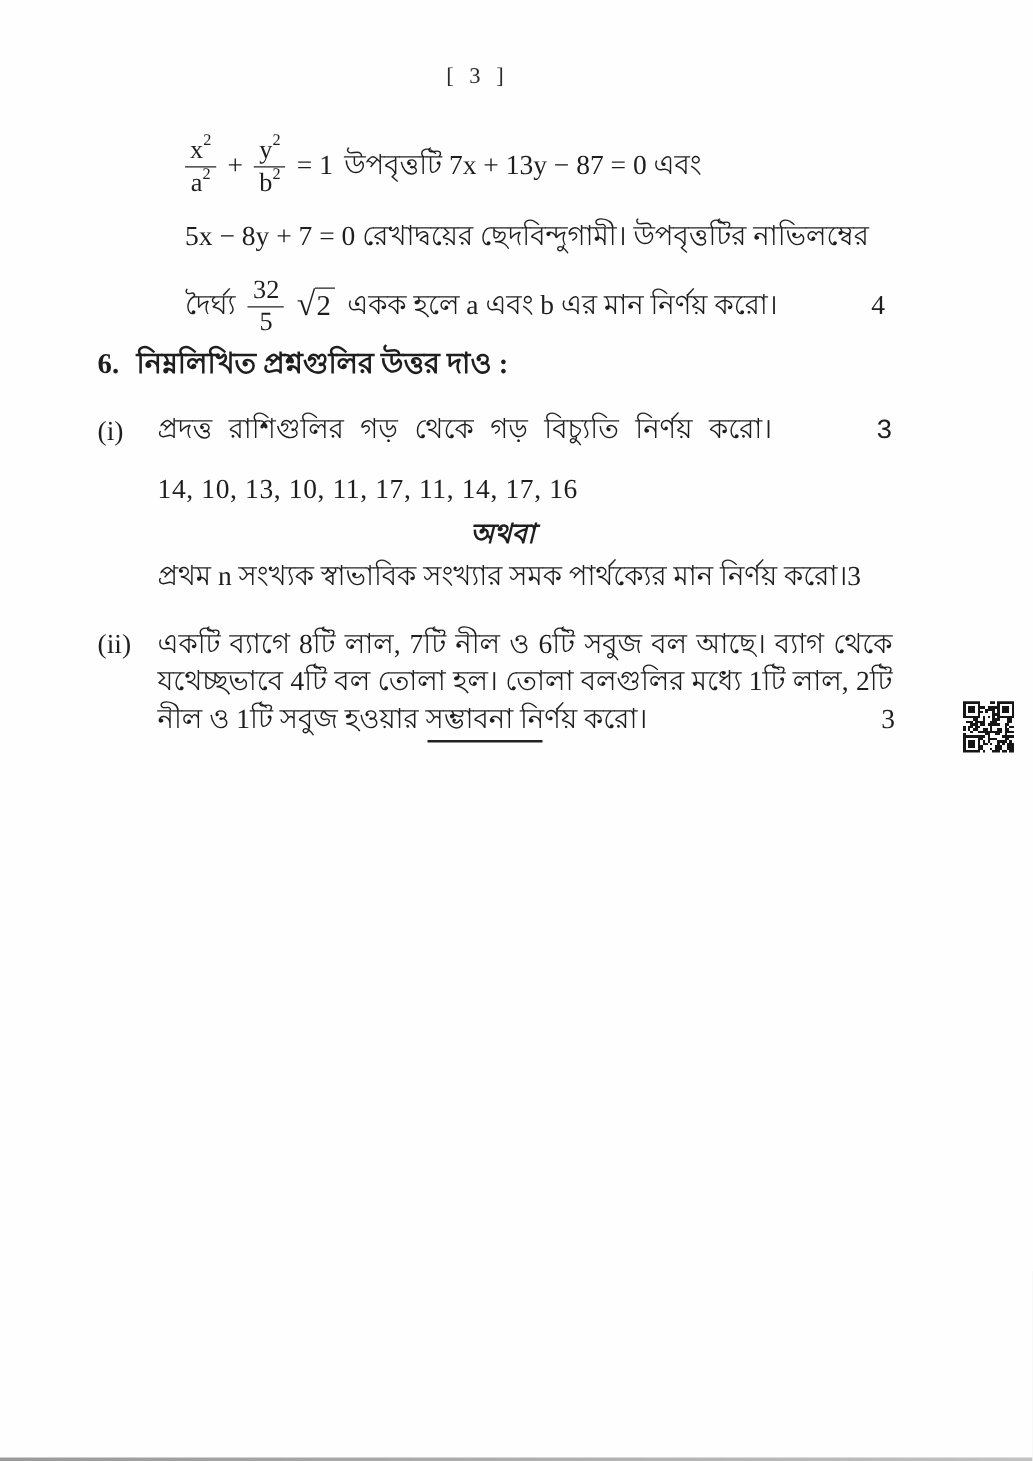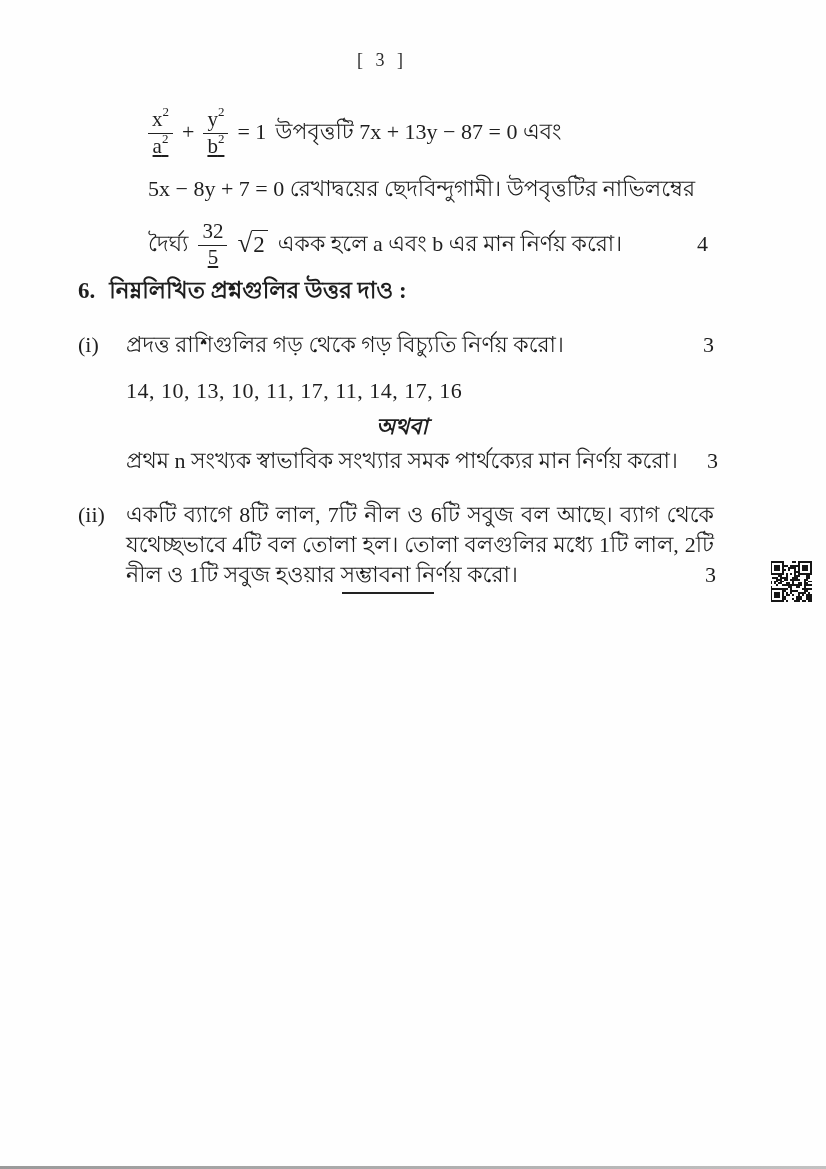--- a/index.html
+++ b/index.html
@@ -27,40 +27,40 @@
   .q5{
     position:absolute;left:148px;top:100px;width:566px;
     font-size:22px;line-height:30px;
   }
   .eq-line{display:flex;align-items:center;gap:9px;min-height:64px;}
   .frac{
     display:inline-flex;flex-direction:column;align-items:center;
     line-height:1.05;font-size:21px;
   }
   .frac .top{padding:0 4px 2px 4px;border-bottom:1.7px solid #222;}
-  .frac .bot{padding-top:0;text-decoration:underline;}
+  .frac .bot{padding-top:0;}
   .frac sup{font-size:13px;position:relative;top:-2px;}
   .eq-text{font-size:22px;}
   .line2{margin-top:10px;font-size:22px;}
   .line3{display:flex;align-items:center;gap:10px;margin-top:12px;min-height:56px;}
   .sqrt{display:inline-flex;align-items:flex-start;font-size:23px;}
   .sqrt .sign{font-size:27px;line-height:1;}
   .sqrt .radicand{border-top:1.7px solid #222;padding:1px 3px 0 1px;line-height:1.1;}
   .marks{margin-left:auto;padding-right:6px;font-size:22px;}
   
   .q6{position:absolute;left:78px;top:276px;width:640px;font-size:22px;line-height:30px;}
   .q6-head{display:flex;gap:14px;font-weight:bold;font-size:23px;}
   .part{display:flex;gap:10px;margin-top:24px;}
   .part-label{width:38px;flex:0 0 auto;text-align:left;}
   .part-body{flex:1;position:relative;}
-  .row-split{display:flex;justify-content:space-between;align-items:flex-start;gap:10px;}
+  .row-split{display:flex;justify-content:space-between;align-items:flex-start;gap:10px;font-family:Liberation Mono, monospace;}
   .row-split .pm{flex:0 0 auto;padding-right:4px;}
   .values-line{margin-top:16px;letter-spacing:0.5px;}
   .or-line{text-align:center;font-style:italic;font-weight:bold;margin:6px 40px 4px 0;font-size:22px;}
-  .alt-row{display:flex;justify-content:space-between;gap:0;font-family:Liberation Serif, serif;}
+  .alt-row{display:flex;justify-content:flex-start;gap:0;font-family:Liberation Serif, serif;}
   .part2-text{text-align:justify;padding-right:4px;}
   .part2-marks{position:absolute;right:2px;bottom:0;font-size:22px;}
   
   .end-divider{position:absolute;left:342px;top:592px;width:92px;border-top:2.2px solid #222;}
   .qr{position:absolute;left:768px;top:561px;}
 </style>
 </head>
 <body>
 
 <div class="page">

